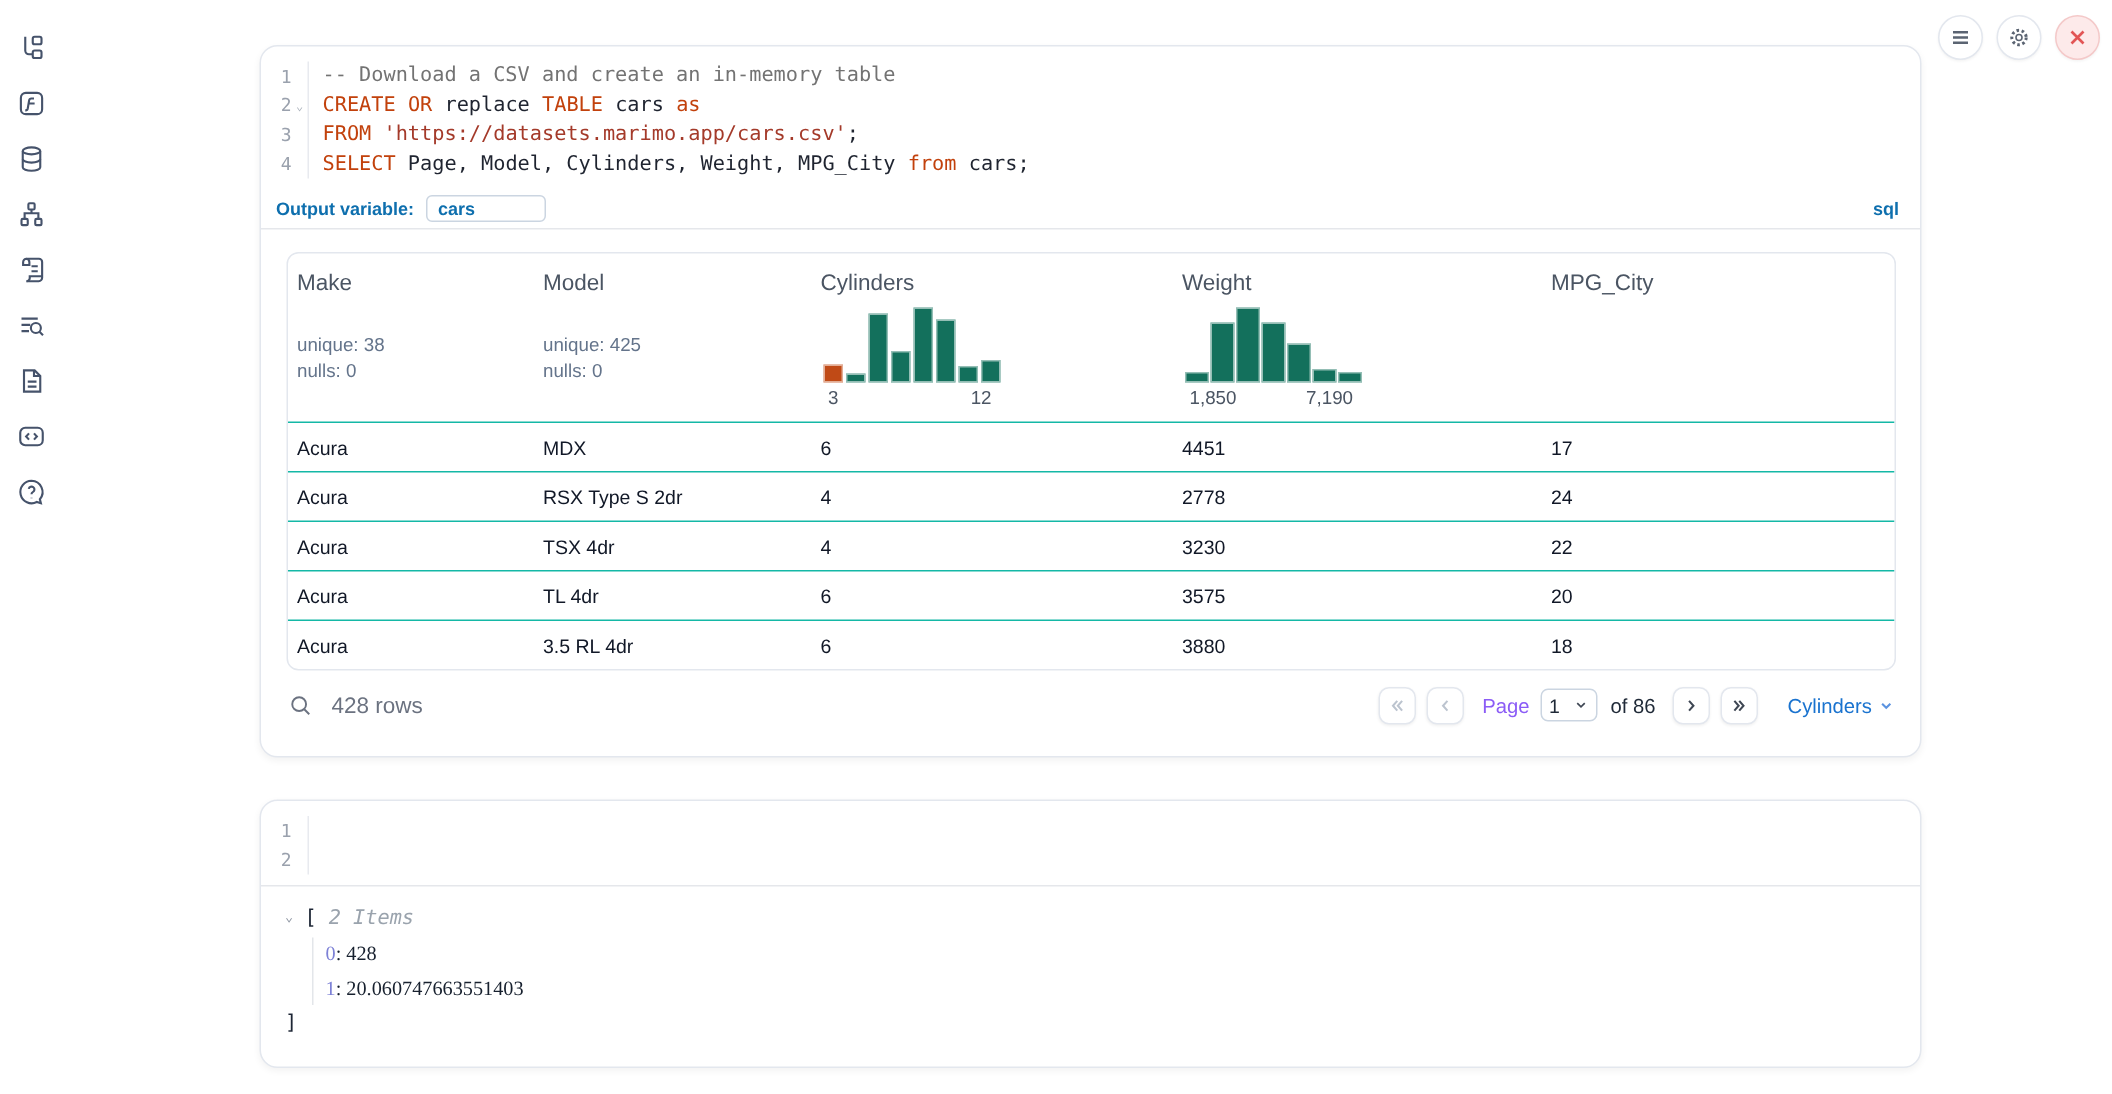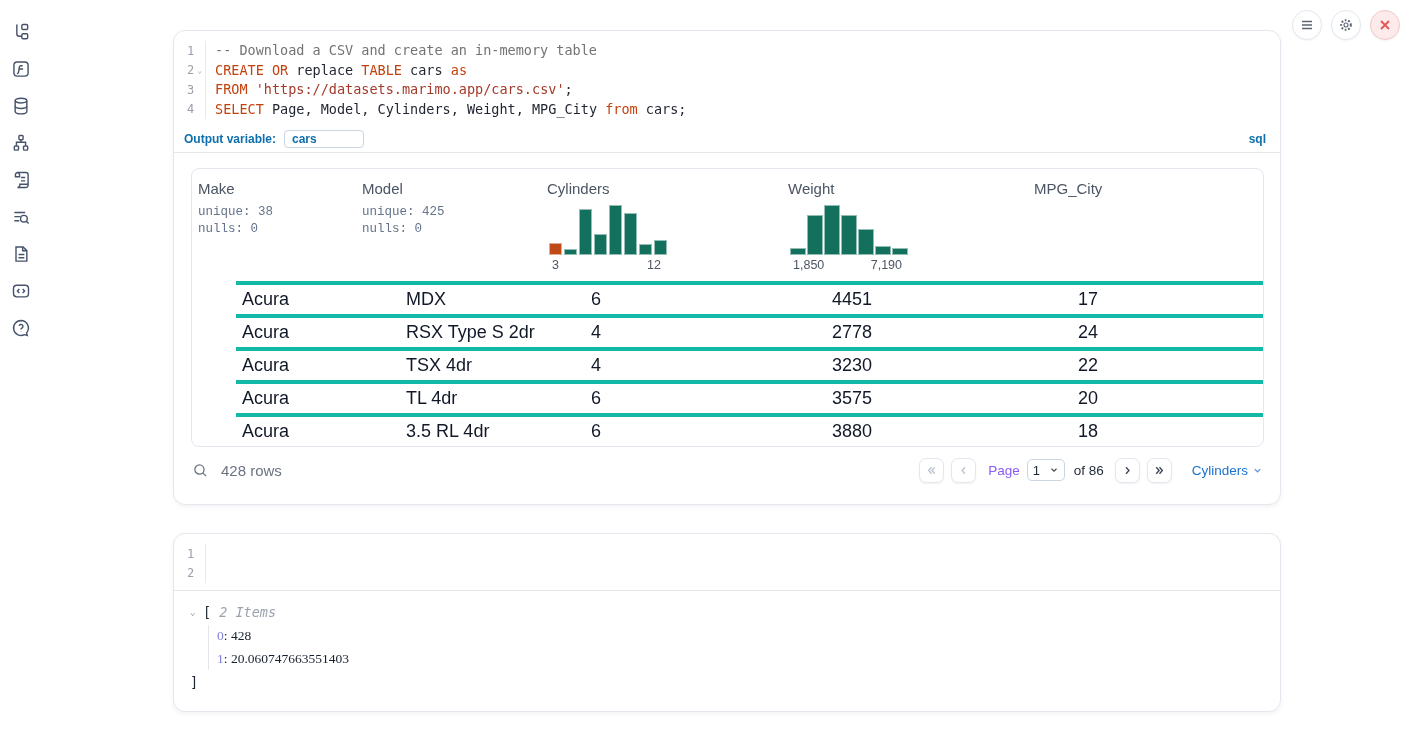--- a/index.html
+++ b/index.html
@@ -39,27 +39,27 @@
     font-size: 12px; font-weight: bold; color: #0e6fae; padding: 0 7px; font-family: "Liberation Sans", sans-serif; outline: none; }
   .lang-tag { margin-left: auto; color: #0e6fae; font-size: 12px; font-weight: bold; cursor: pointer; }
 
   
   .out-region { padding: 15px 16px 0 17px; }
   .table-box { border: 1px solid #e3e7ee; border-radius: 8px; overflow: hidden; }
   .tgrid { display: grid; grid-template-columns: 164px 185px 241px 246px 1fr; }
   .thead { padding: 11px 0 9px 0; }
   .th { padding: 0 8px 0 6px; }
   .th-name { font-size: 15px; color: #4b5563; }
-  .th-stats { margin-top: 7px; font-size: 12.5px; color: #64748b; line-height: 17px; font-family: Liberation Mono, monospace; }
+  .th-stats { margin-top: 25px; font-size: 12.5px; color: #64748b; line-height: 17px; }
   .hist { width: 118px; margin-top: 6px; margin-left: 2px; }
   .hist-bars { display: flex; align-items: flex-end; gap: 1.5px; height: 52px; }
   .hist-bar { flex: 1; background: #13705c; border: 1px solid rgba(255,255,255,.55); }
   .hist-bar.orange { background: #c04a16; }
   .hist-labels { display: flex; justify-content: space-between; font-size: 12.5px; color: #4b5563; margin-top: 3px; padding: 0 6px 0 3px; }
-  .trow { height: 33px; align-items: center; border-top: 4px solid #14b8a6; font-size: 18px; color: #111827; margin-left: 44px; }
+  .trow { height: 33px; align-items: center; border-top: 1px solid #14b8a6; font-size: 13px; color: #111827; }
   .td { padding: 0 8px 0 6px; }
 
   .table-footer { height: 46px; display: flex; align-items: center; padding: 0 1px; }
   .rows-count { margin-left: 12px; font-size: 15px; color: #6b7280; }
   .pager { margin-left: auto; display: flex; align-items: center; }
   .pg-btn { width: 25px; height: 25px; border: 1px solid #e3e7ee; border-radius: 7px; background: #fff;
     box-shadow: 0 1px 2px rgba(0,0,0,.06); display: flex; align-items: center; justify-content: center; margin-left: 7px; cursor: pointer; }
   .pg-btn svg { stroke: #3f4754; }
   .pg-btn.disabled svg { stroke: #bcc4cf; }
   .page-label { font-size: 13.5px; color: #8b5cf6; margin: 0 7px 0 12px; }

